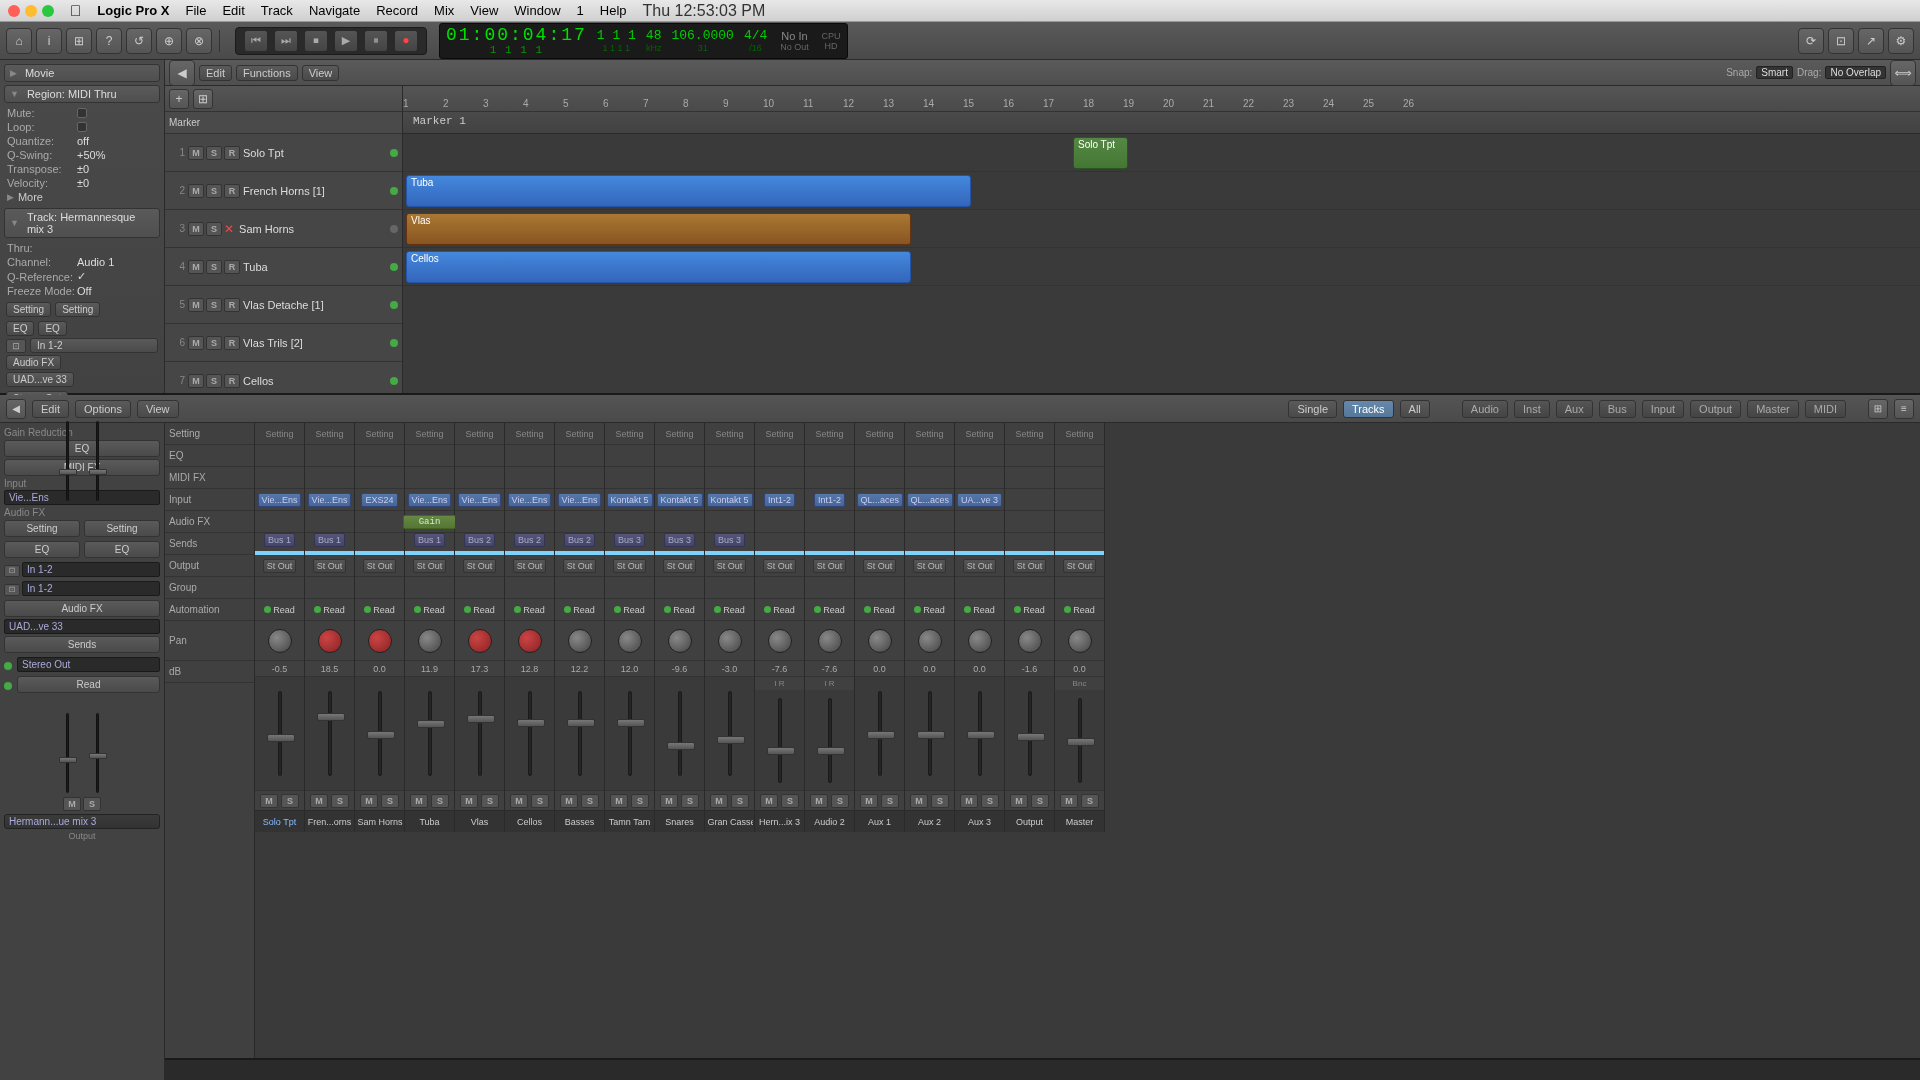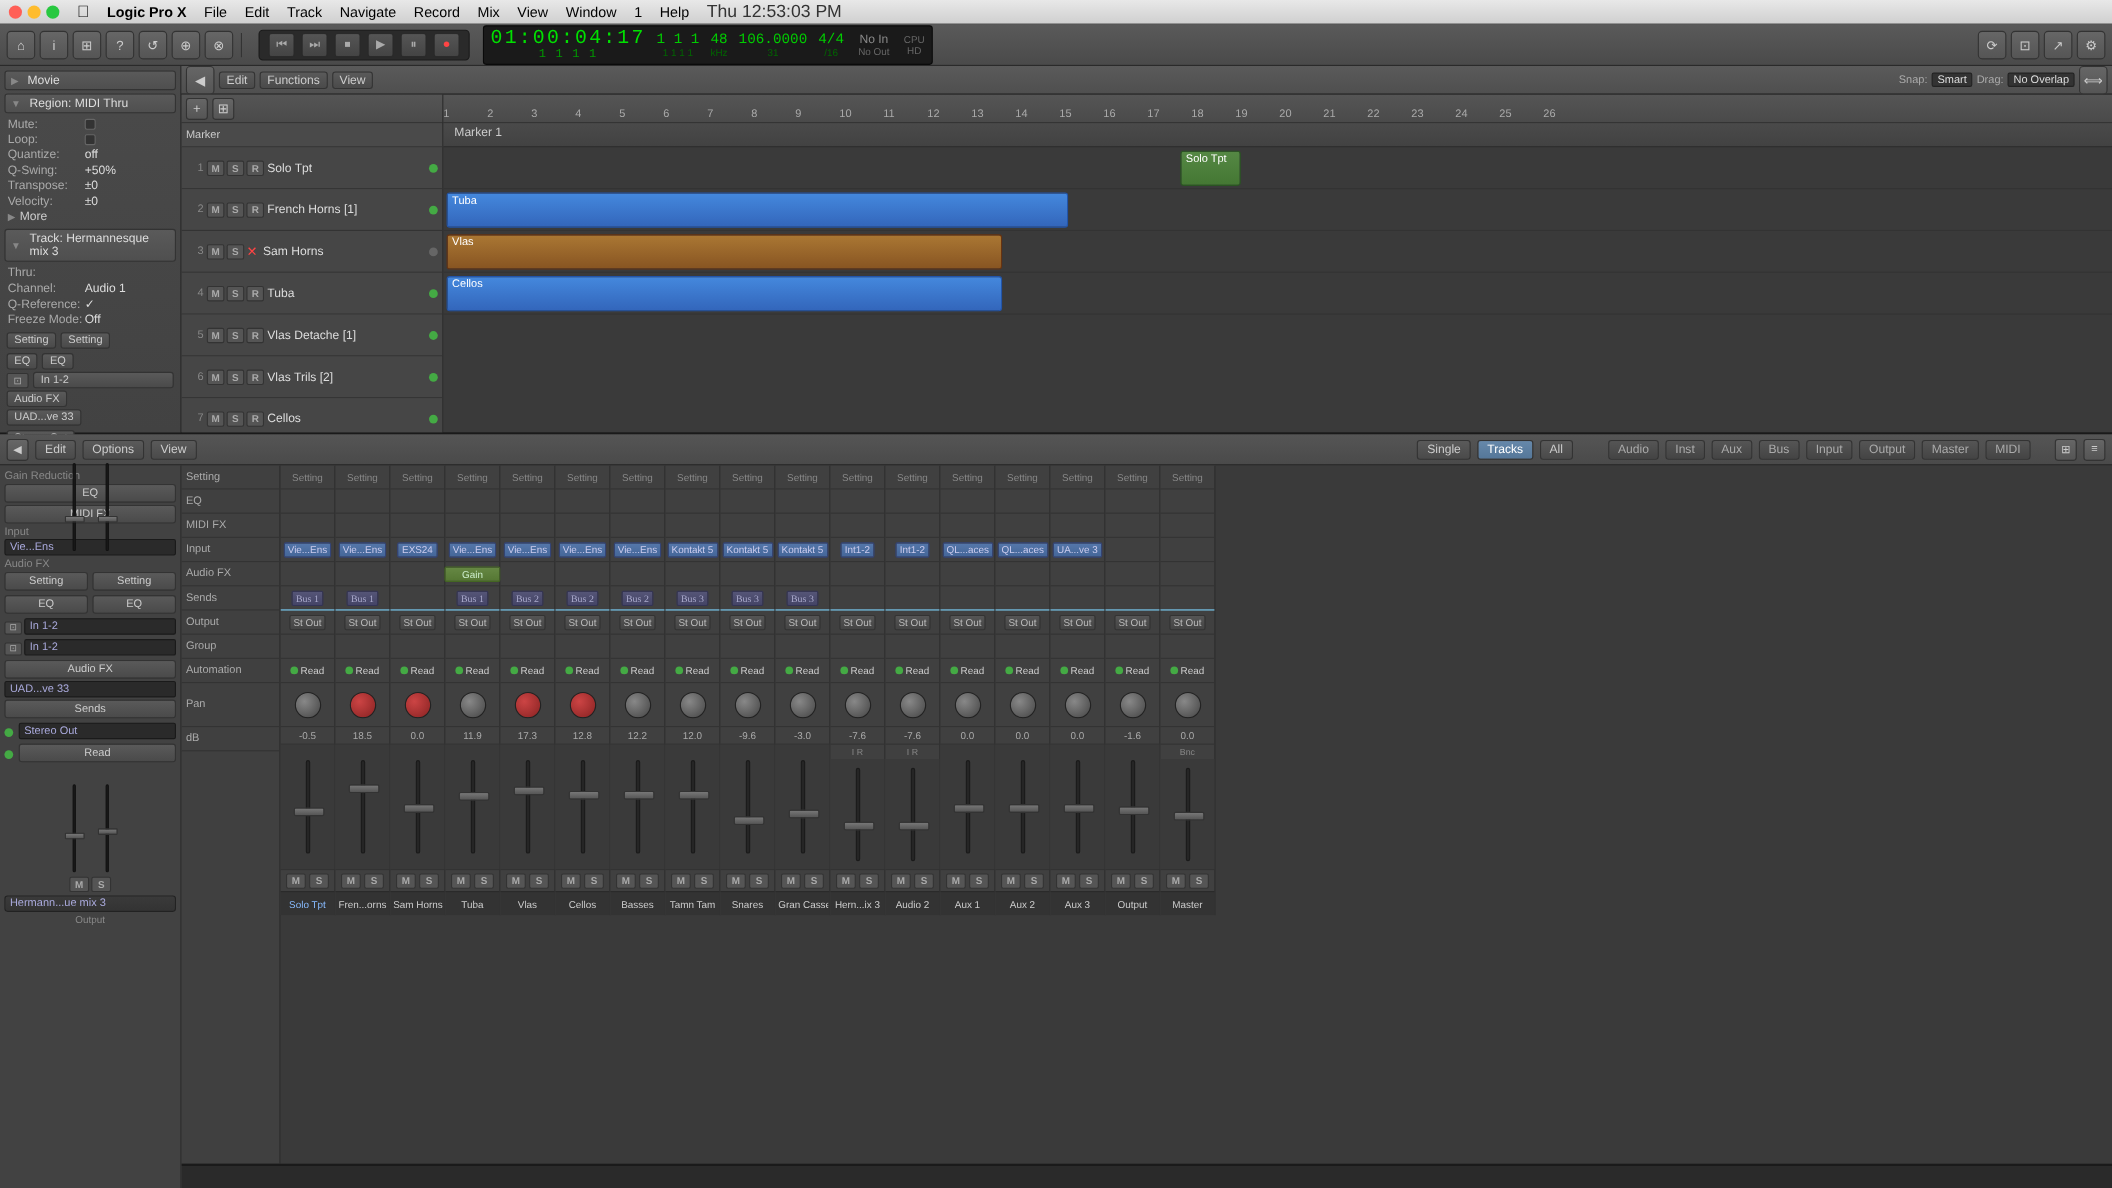--- a/index.html
+++ b/index.html
@@ -343,20 +343,21 @@
       background: linear-gradient(to bottom, #4a4a4a, #424242);
       border-bottom: 1px solid #2a2a2a;
       position: relative;
     }
     .marker-label {
       position: absolute;
       left: 10px;
       top: 3px;
       font-size: 11px;
       color: #ccc;
+      font-family: Liberation Mono, monospace;
     }
 
     
     #regions-container {
       position: relative;
       background: #3a3a3a;
       overflow: hidden;
     }
     .region-row {
       height: 38px;
@@ -553,28 +554,28 @@
       border-bottom: 1px solid #333;
     }
     .gain-btn {
       background: linear-gradient(to bottom, #668844, #557733);
       border: 1px solid #446622;
       border-radius: 2px;
       padding: 1px 15px;
       font-size: 9px;
       color: #cec;
       cursor: pointer;
+      font-family: Liberation Mono, monospace;
     }
     .ch-sends {
       height: 22px;
       display: flex;
-      align-items: center;
+      align-items: flex-start;
       justify-content: center;
-      border-bottom: 1px solid #7dd3fc;
-      font-family: Liberation Serif, serif;
+      border-bottom: 4px solid #7dd3fc;
     }
     .send-btn {
       background: linear-gradient(to bottom, #555577, #444466);
       border: 1px solid #333355;
       border-radius: 2px;
       padding: 1px 3px;
       font-size: 9px;
       color: #aac;
       cursor: pointer;
       white-space: nowrap;

